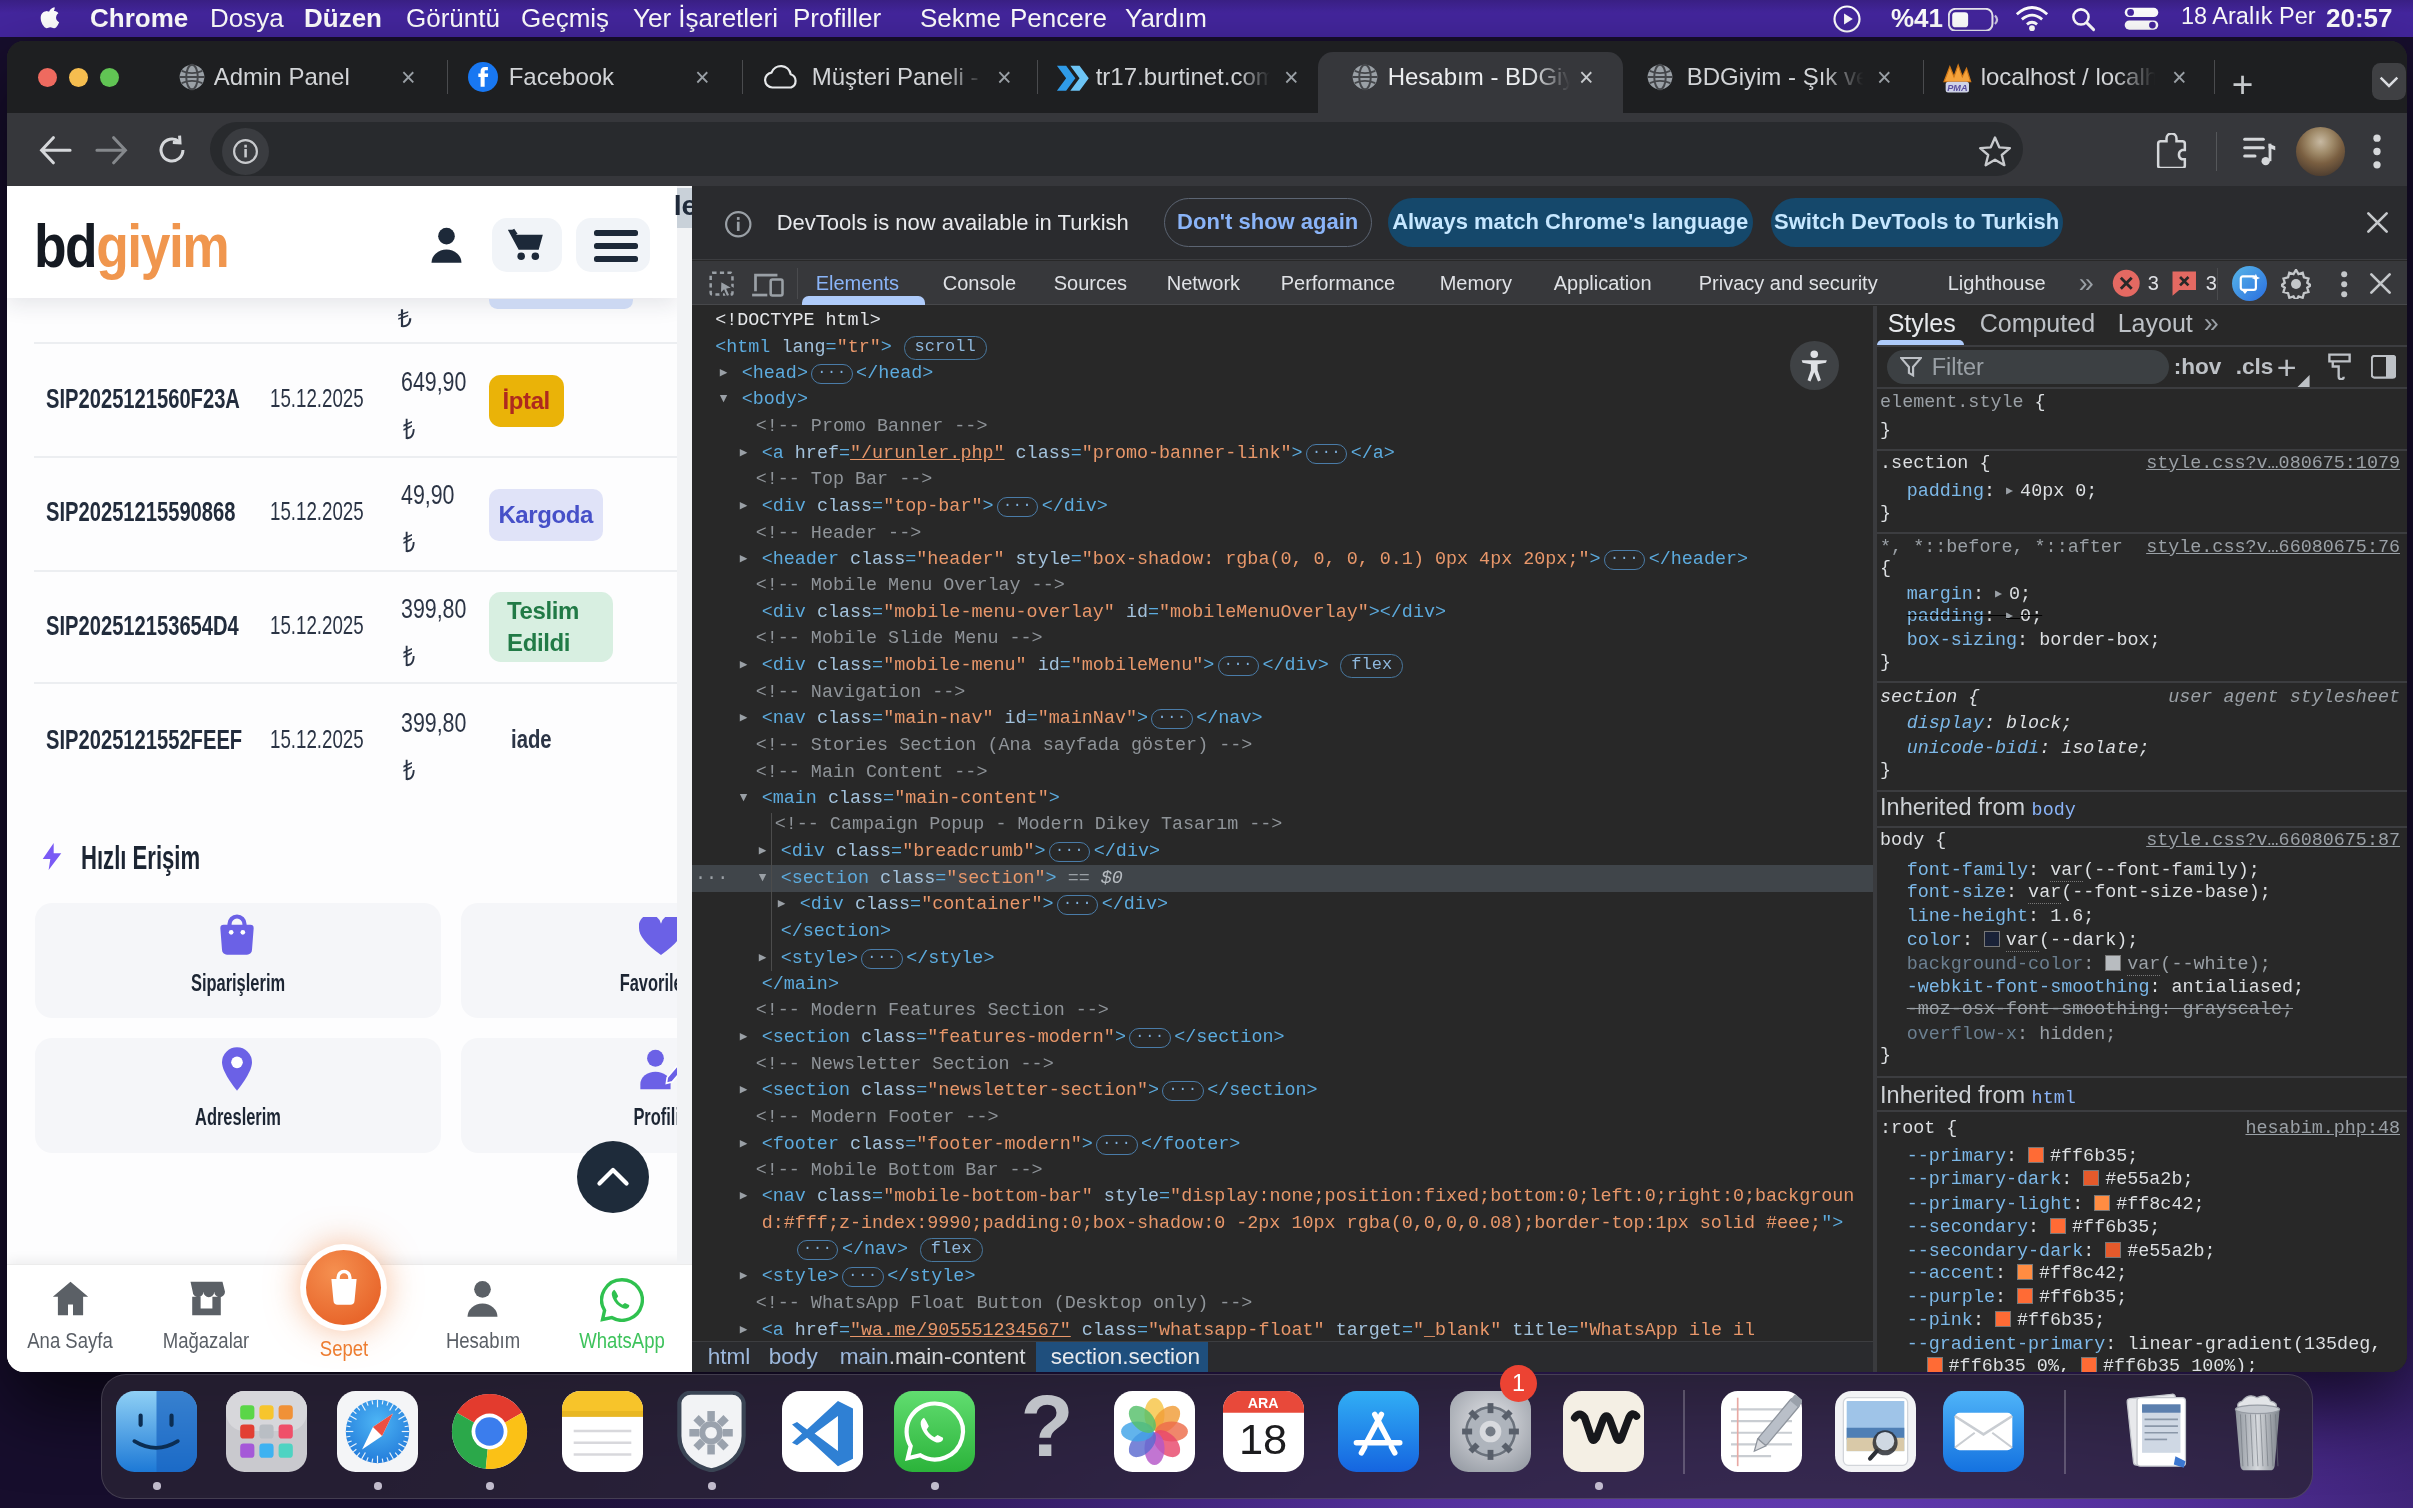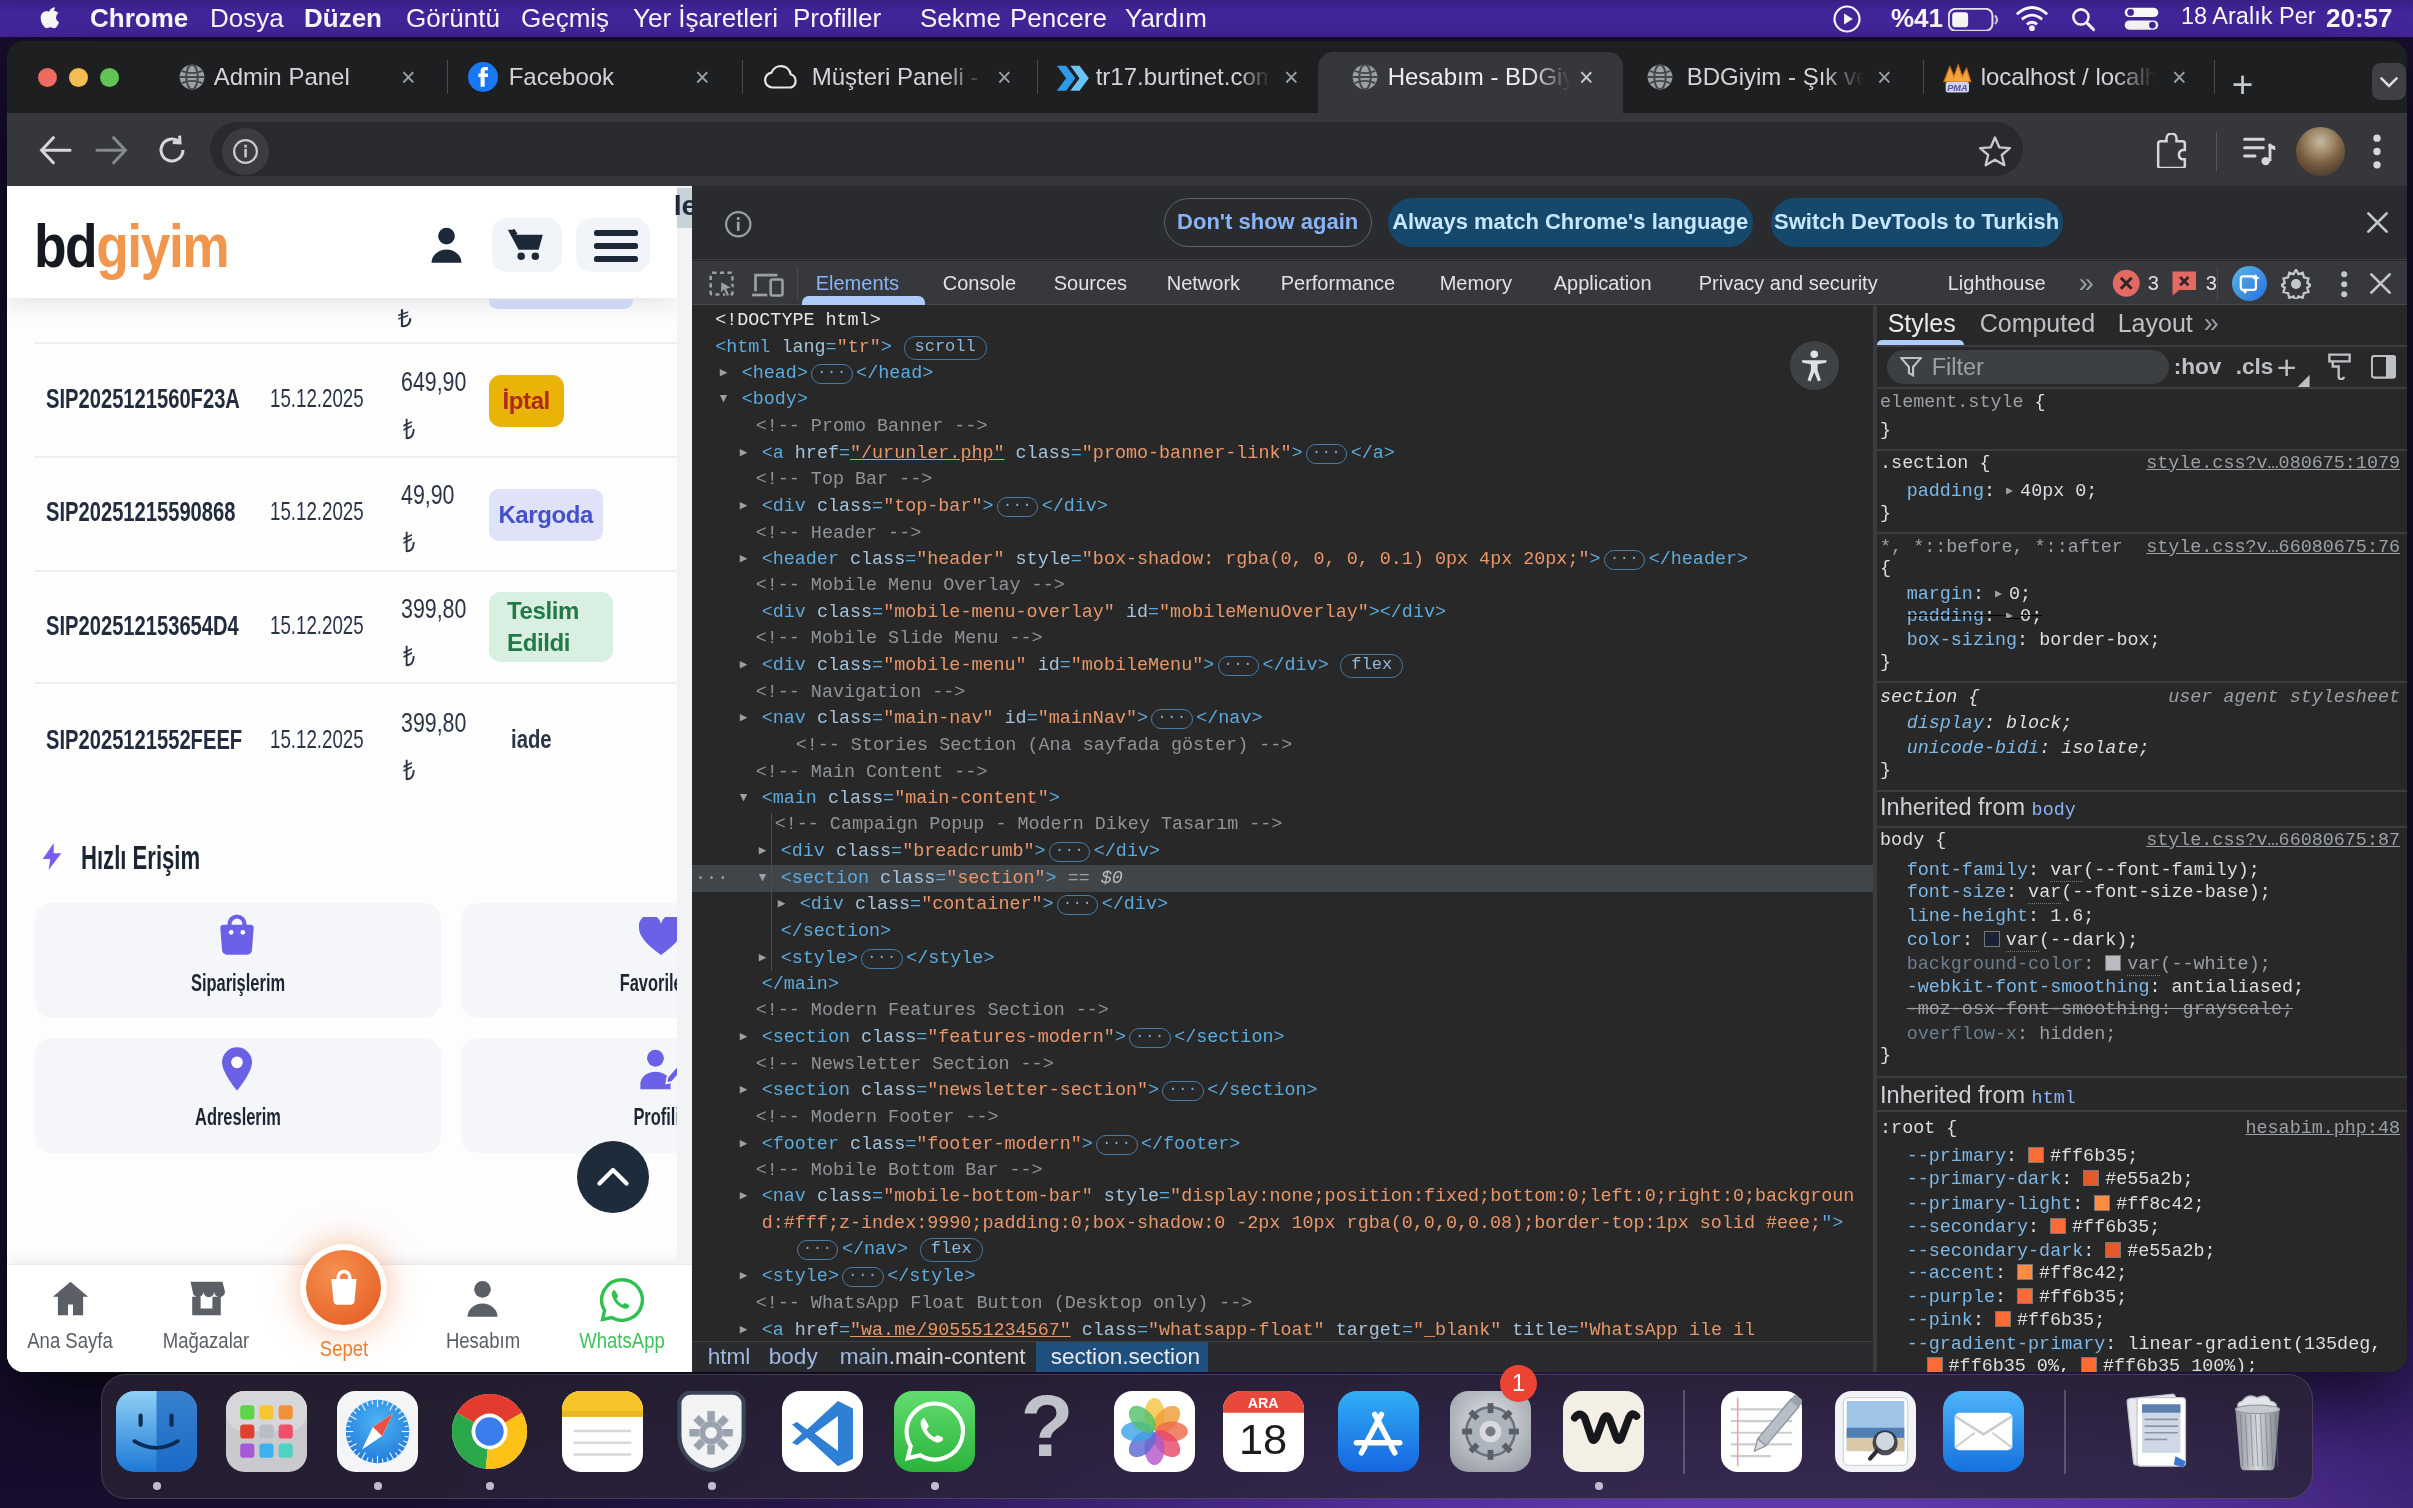--- a/index.html
+++ b/index.html
@@ -321,20 +321,21 @@
 <div class="ab" style="left:670px;top:1.7px;width:15px;height:40px;background:#c9d1d9"></div>
 <div class="ab" style="left:667px;top:3.4px;font-size:28.5px;font-weight:700;color:#1f2a3a">le</div>
 </div>
 <div class="dev">
 <div class="notif"></div>
 <svg class="ab" style="left:32px;top:23.5px" width="28.5" height="28.5" viewBox="0 0 34 34">
 <circle cx="17" cy="17" r="14.5" fill="none" stroke="#9aa0a6" stroke-width="2.6"></circle>
 <rect x="15.4" y="14" width="3.2" height="11" fill="#9aa0a6"></rect>
         <rect x="15.4" y="8.4" width="3.2" height="3.4" fill="#9aa0a6"></rect>
       </svg>
+<div class="ab" style="left:85px;top:0;height:74px;line-height:74px;font-size:22px;color:#e8eaed;font-family:'Liberation Sans',sans-serif">DevTools is now available in Turkish</div>
 <div class="ab" style="left:472px;top:11.7px;width:208px;height:49px;border:1.7px solid #5c6573;border-radius:25px;color:#8ab4f8;font-size:22px;white-space:nowrap;font-weight:600;display:flex;align-items:center;justify-content:center;font-family:'Liberation Sans',sans-serif">Don't show again</div>
 <div class="ab" style="left:696px;top:11.7px;width:365px;height:49px;background:#15486b;border-radius:25px;color:#c6e7ff;font-size:22px;white-space:nowrap;font-weight:600;display:flex;align-items:center;justify-content:center;font-family:'Liberation Sans',sans-serif">Always match Chrome's language</div>
 <div class="ab" style="left:1079px;top:11.7px;width:292px;height:49px;background:#15486b;border-radius:25px;color:#c6e7ff;font-size:22px;white-space:nowrap;font-weight:600;display:flex;align-items:center;justify-content:center;font-family:'Liberation Sans',sans-serif">Switch DevTools to Turkish</div>
 <svg class="ab" style="left:1673px;top:23.5px" width="25" height="25" viewBox="0 0 30 30">
 <path d="M4 4 L26 26 M26 4 L4 26" stroke="#c4c7ca" stroke-width="3.2" stroke-linecap="round"></path>
       </svg>
 <div class="dtb">
 <svg class="ab" style="left:17px;top:10px" width="28.5" height="27" viewBox="0 0 34 32">
 <g stroke="#9aa0a6" stroke-width="3" fill="none" stroke-dasharray="5 4">
             <rect x="2" y="2" width="26" height="26" rx="2"></rect>
@@ -430,21 +431,21 @@
         </div>
 <div class="tl-row" style="top:346px;">
           <span style="position:absolute;left:70px"><span class="arr">▶</span><span class="t">&lt;div</span> <span class="a">class</span><span class="t">=</span><span class="v">"mobile-menu"</span> <span class="a">id</span><span class="t">=</span><span class="v">"mobileMenu"</span><span class="t">&gt;</span><span class="dots">···</span><span class="t">&lt;/div&gt;</span><span class="dbadge">flex</span></span>
         </div>
 <div class="tl-row" style="top:373px;">
           <span style="position:absolute;left:64px"><span class="c">&lt;!-- Navigation --&gt;</span></span>
         </div>
 <div class="tl-row" style="top:399px;">
           <span style="position:absolute;left:70px"><span class="arr">▶</span><span class="t">&lt;nav</span> <span class="a">class</span><span class="t">=</span><span class="v">"main-nav"</span> <span class="a">id</span><span class="t">=</span><span class="v">"mainNav"</span><span class="t">&gt;</span><span class="dots">···</span><span class="t">&lt;/nav&gt;</span></span>
         </div>
-<div class="tl-row" style="top:426px;margin-left:40px;">
+<div class="tl-row" style="top:426px;">
           <span style="position:absolute;left:64px"><span class="c">&lt;!-- Stories Section (Ana sayfada göster) --&gt;</span></span>
         </div>
 <div class="tl-row" style="top:453px;">
           <span style="position:absolute;left:64px"><span class="c">&lt;!-- Main Content --&gt;</span></span>
         </div>
 <div class="tl-row" style="top:479px;">
           <span style="position:absolute;left:70px"><span class="arrd">▼</span><span class="t">&lt;main</span> <span class="a">class</span><span class="t">=</span><span class="v">"main-content"</span><span class="t">&gt;</span></span>
         </div>
 <div class="tl-row" style="top:505px;">
           <span style="position:absolute;left:83px"><span class="c">&lt;!-- Campaign Popup - Modern Dikey Tasarım --&gt;</span></span>

